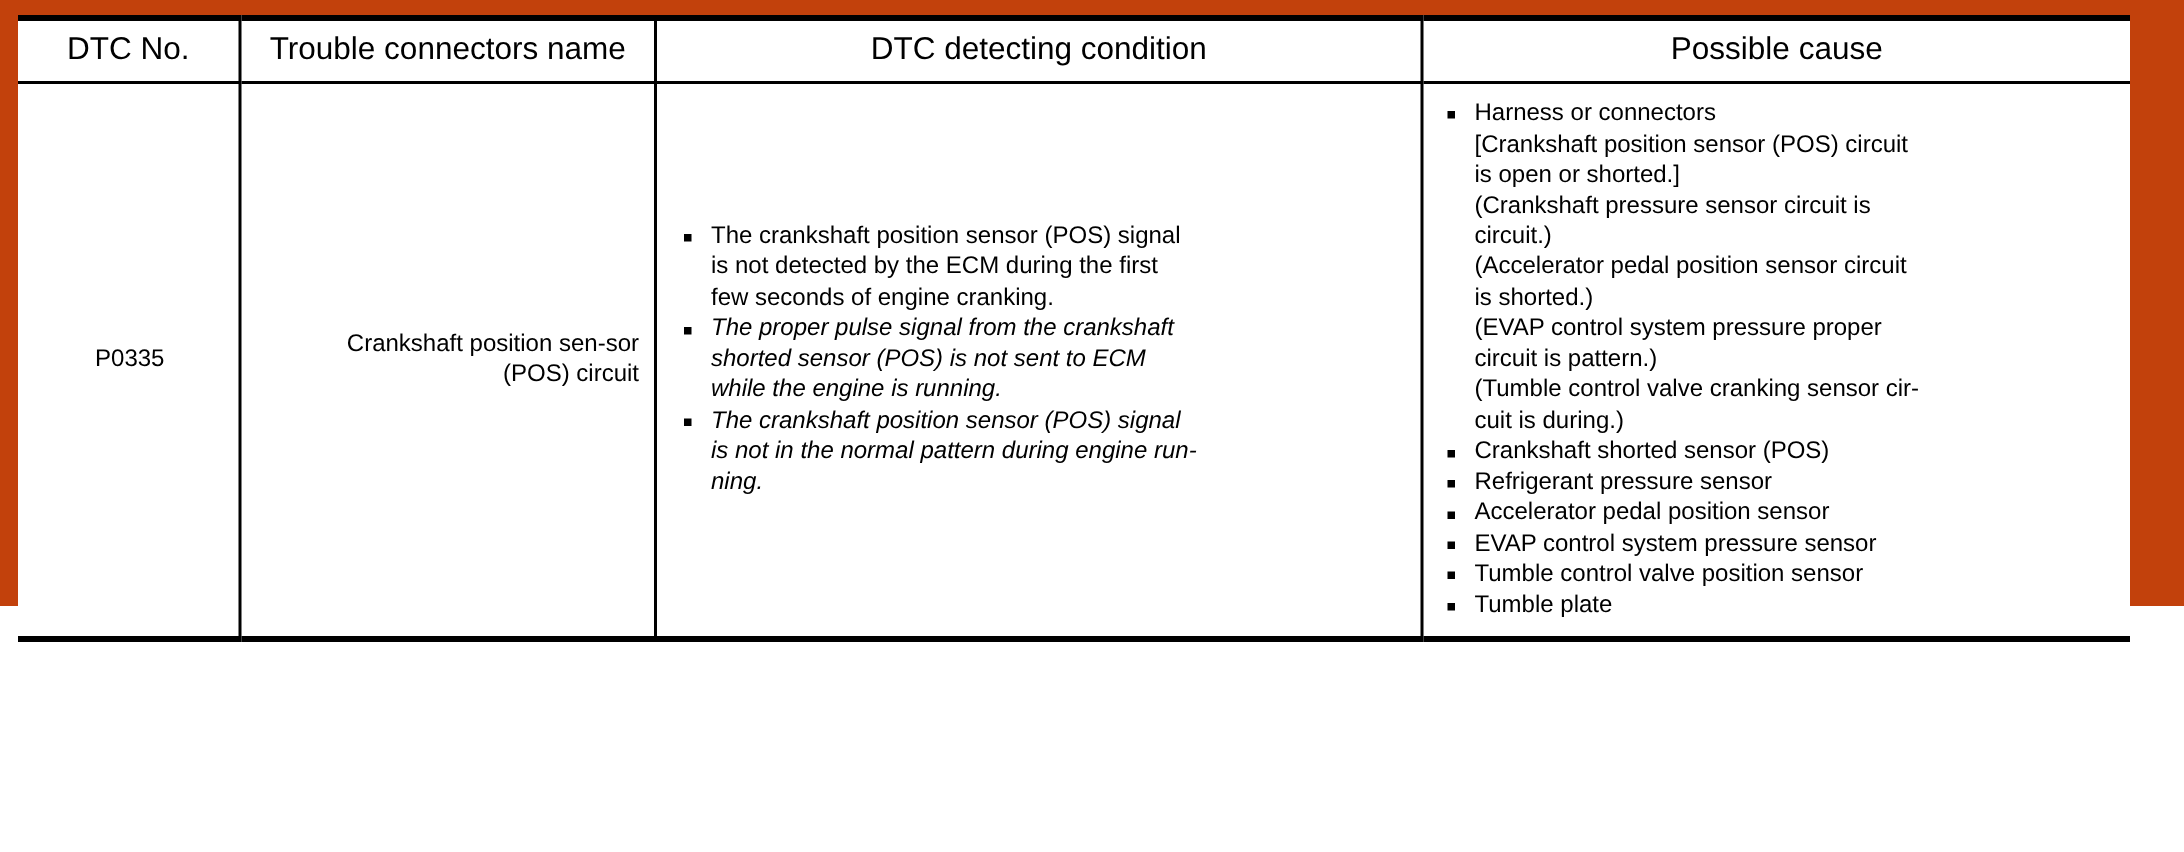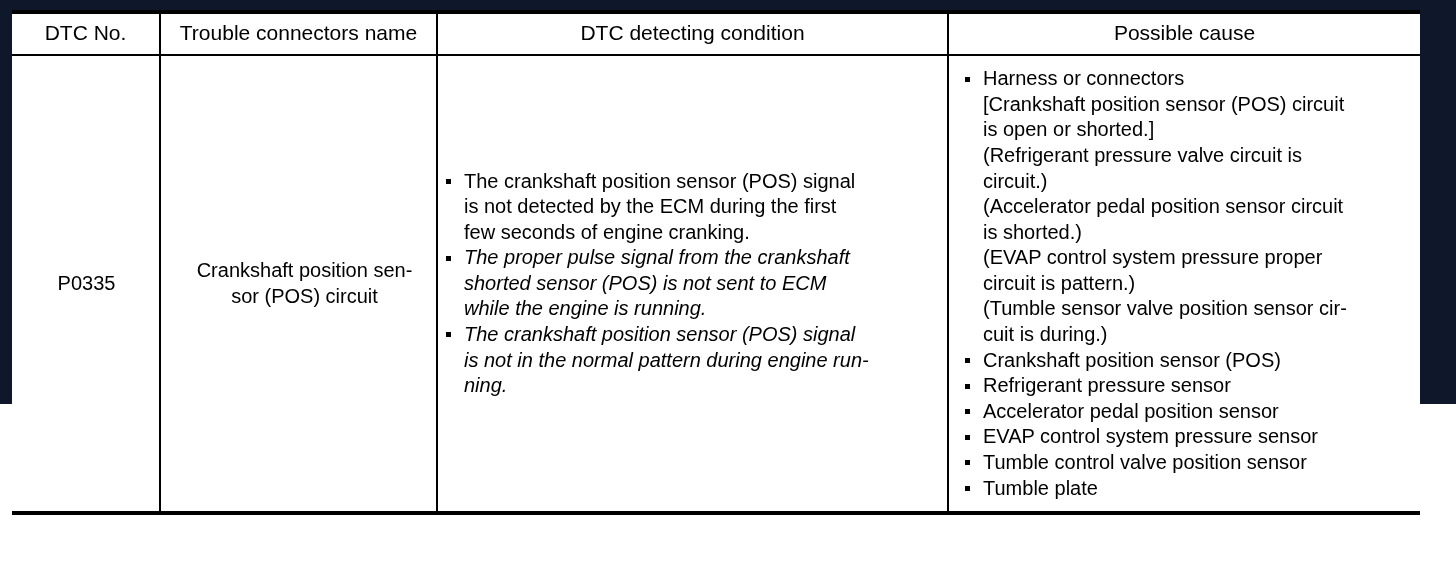--- a/index.html
+++ b/index.html
@@ -13,21 +13,21 @@
     height: 568px;
     font-family: "Liberation Sans", sans-serif;
     color: #000000;
     overflow: hidden;
   }
 
   .sheet {
     position: relative;
     width: 1456px;
     height: 404px;
-    background: #0f172a;
+    background: #c2410c;
   }
 
   
   .dtc-table {
     position: absolute;
     left: 12px;
     top: 10px;
     width: 1408px;
     border-collapse: collapse;
     table-layout: fixed;
@@ -51,34 +51,34 @@
     vertical-align: middle;
     line-height: 1.15;
   }
   .dtc-table thead th:first-child { border-left: none; }
 
   .dtc-table tbody td {
     border-bottom: 4px solid #000000;
     border-left: 2px solid #000000;
     padding: 0;
     vertical-align: middle;
-    font-size: 20px;
+    font-size: 16px;
     line-height: 1.28;
   }
   .dtc-table tbody td:first-child { border-left: none; }
 
   .cell-pad          { padding: 10px 12px 10px 14px; }
-  .cell-pad-cond     { padding: 10px 10px 10px 4px; }
+  .cell-pad-cond     { padding: 10px 10px 10px 14px; }
   .cell-pad-cause    { padding: 10px 10px 10px 12px; }
 
   .dtc-no {
     text-align: center;
   }
   .diag-name {
-    text-align: center;
+    text-align: right;
     padding-left: 22px;
     padding-right: 10px;
   }
 
   
   ul.bullets {
     list-style: none;
     margin: 0;
     padding: 0;
   }
@@ -155,32 +155,32 @@
           </div>
         </td>
         <td>
           <div class="cell-pad-cause">
             <ul class="bullets cause-list" id="cause-list">
                 <li>
                   <span class="bullet-dot"></span>
                   <span class="line">Harness or connectors</span>
                   <span class="line">[Crankshaft position sensor (POS) circuit</span>
                   <span class="line">is open or shorted.]</span>
-                  <span class="line">(Refrigerant pressure valve circuit is</span>
+                  <span class="line">(Crankshaft pressure sensor circuit is</span>
                   <span class="line">circuit.)</span>
                   <span class="line">(Accelerator pedal position sensor circuit</span>
                   <span class="line">is shorted.)</span>
                   <span class="line">(EVAP control system pressure proper</span>
                   <span class="line">circuit is pattern.)</span>
-                  <span class="line">(Tumble sensor valve position sensor cir-</span>
+                  <span class="line">(Tumble control valve cranking sensor cir-</span>
                   <span class="line">cuit is during.)</span>
                 </li>
                 <li>
                   <span class="bullet-dot"></span>
-                  <span class="line">Crankshaft position sensor (POS)</span>
+                  <span class="line">Crankshaft shorted sensor (POS)</span>
                 </li>
                 <li>
                   <span class="bullet-dot"></span>
                   <span class="line">Refrigerant pressure sensor</span>
                 </li>
                 <li>
                   <span class="bullet-dot"></span>
                   <span class="line">Accelerator pedal position sensor</span>
                 </li>
                 <li>

